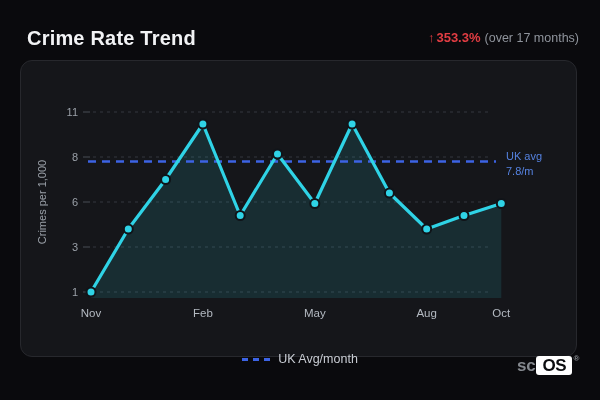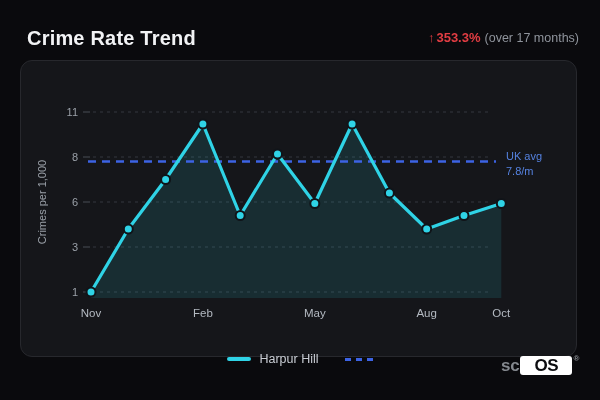--- a/index.html
+++ b/index.html
@@ -38,21 +38,21 @@
     position:absolute;left:0;right:0;top:349px;height:20px;
     display:flex;justify-content:center;align-items:center;gap:26px;
   }
   .legend-item{display:flex;align-items:center;gap:8px;color:var(--legend-text);font-size:12.5px}
   .swatch-line{width:24px;height:4px;border-radius:2px;background:var(--series-cyan)}
   .swatch-dash{width:28px;height:3px}
   .brand{
     position:absolute;top:356px;right:21px;
     font-size:17px;font-weight:700;color:#84888e;letter-spacing:-.3px;white-space:nowrap;
   }
-  .brand-os{background:#ffffff;color:#0b0c0f;border-radius:3px;padding:0 14px;margin-left:1px}
+  .brand-os{background:#ffffff;color:#0b0c0f;border-radius:3px;padding:0 6px;margin-left:1px}
   .brand-r{font-size:8px;color:#8f9399;vertical-align:top;margin-left:1px;position:relative;top:-2px}
 </style>
 </head>
 <body>
 
 <h1 class="page-title">Crime Rate Trend</h1>
 
 <div class="trend">
   <span class="arrow">↑</span><span class="pct">353.3%</span><span class="cap">(over 17 months)</span>
 </div>
@@ -95,23 +95,20 @@
       <text x="181.89999999999998" y="256" fill="#b4bac2" font-size="11.5" text-anchor="middle">Feb</text>
       <text x="293.79999999999995" y="256" fill="#b4bac2" font-size="11.5" text-anchor="middle">May</text>
       <text x="405.7" y="256" fill="#b4bac2" font-size="11.5" text-anchor="middle">Aug</text>
       <text x="480.29999999999995" y="256" fill="#b4bac2" font-size="11.5" text-anchor="middle">Oct</text>
       <text transform="translate(25,141) rotate(-90)" fill="#9aa0a8" font-size="11" text-anchor="middle">Crimes per 1,000</text>
     </svg>
 </section>
 
 <div class="legend">
   <div class="legend-item">
-    <span class="swatch-line"></span>
-    <span>Harpur Hill</span>
-  </div>
-  <div class="legend-item">
     <span class="swatch-dash" id="dash-swatch" style="background: repeating-linear-gradient(90deg, rgb(60, 99, 228) 0px, rgb(60, 99, 228) 6px, transparent 6px, transparent 11px);"></span>
+    <span>UK Avg/month</span>
   </div>
 </div>
 
 <div class="brand">
   <span class="brand-sc">sc</span><span class="brand-os">OS</span><sup class="brand-r">®</sup>
 </div>
 
 </body></html>

